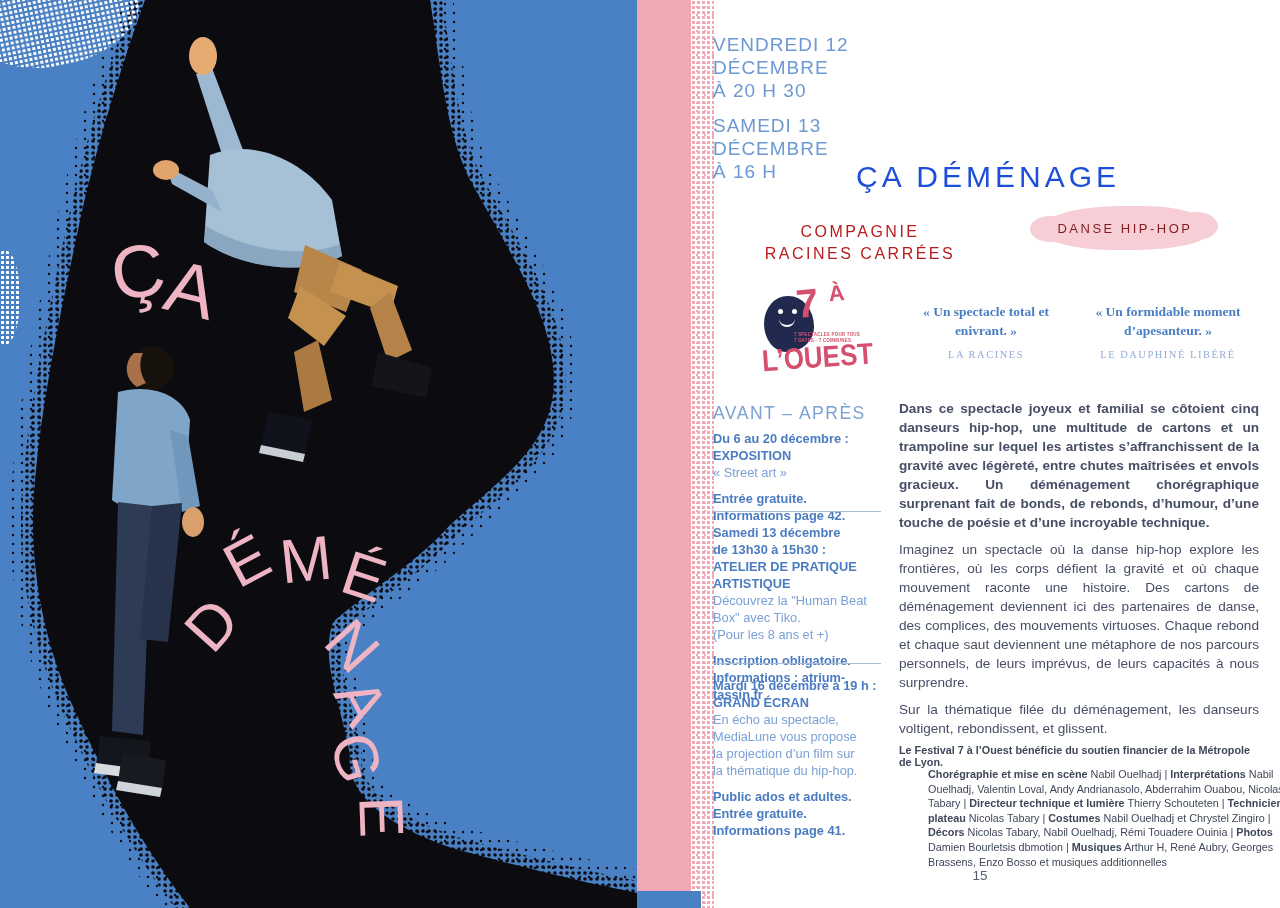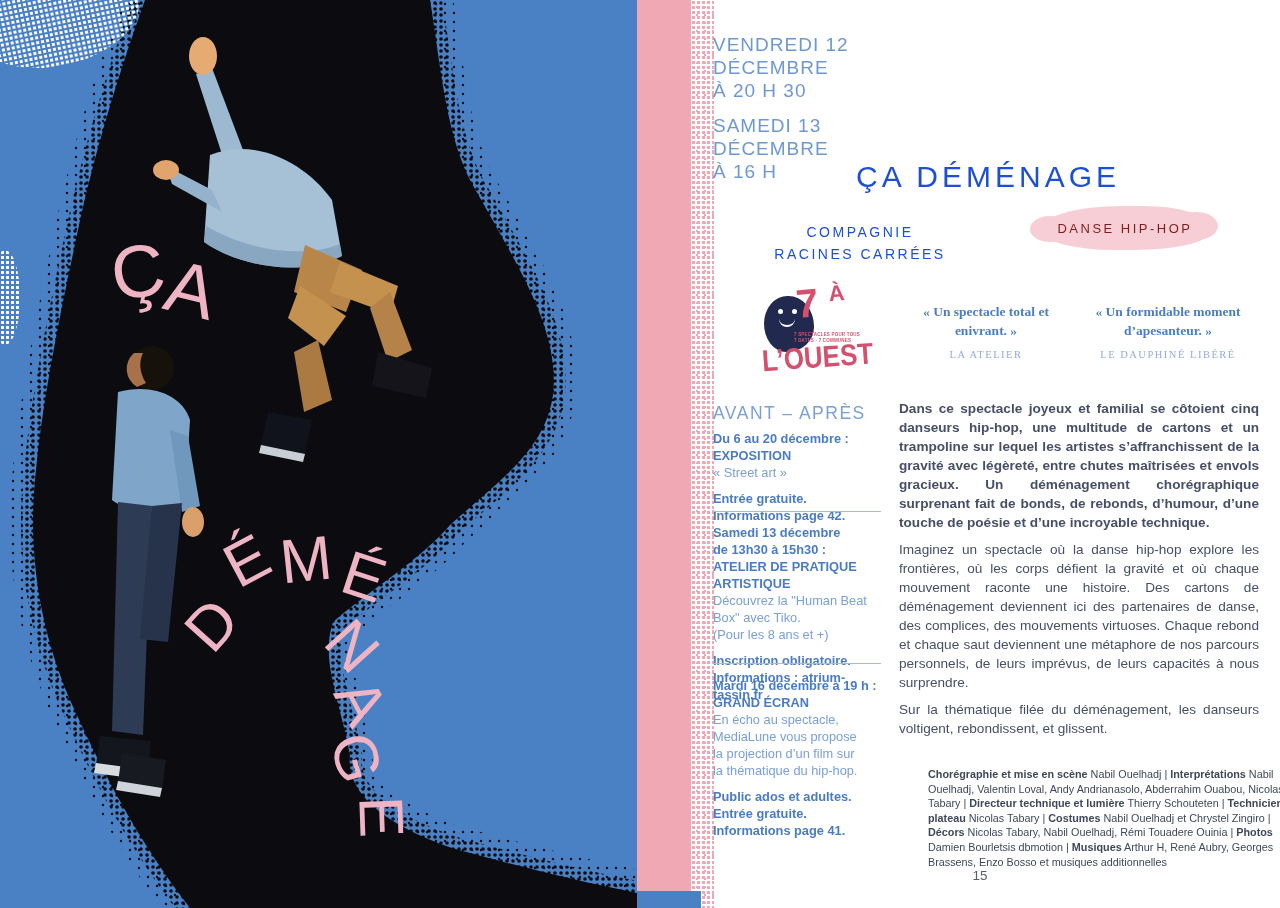--- a/index.html
+++ b/index.html
@@ -25,22 +25,22 @@
   
   .dates{position:absolute;left:713px;top:33px;width:180px;color:#6d98d2;font-size:19px;
      line-height:23px;letter-spacing:1px;font-weight:500;}
   .date-item{margin-bottom:12px;}
   .hair-block{position:absolute;border-top:1px solid #b9c3ce;border-bottom:1px solid #b9c3ce;
      padding:7px 0 8px 0;font-size:13px;line-height:19px;color:#474e66;}
   .ctx{left:898px;top:30px;width:172px;}
   .inf{left:1082px;top:30px;width:166px;}
   .show-title{position:absolute;left:795px;top:160px;width:386px;text-align:center;color:#1d4ed8;
      font-size:30px;letter-spacing:4px;font-weight:500;}
-  .company{position:absolute;left:760px;top:221px;width:200px;text-align:center;color:#1d4ed8;
-     font-size:14px;line-height:22px;letter-spacing:2.5px;}
+  .company{position:absolute;left:760px;top:221px;width:200px;text-align:center;color:#b91c1c;
+     font-size:16px;line-height:22px;letter-spacing:2.5px;}
   .badge{position:absolute;left:1040px;top:206px;width:170px;height:44px;background:#f8ced6;
      border-radius:55% 45% 50% 50% / 62% 55% 48% 52%;display:flex;align-items:center;justify-content:center;}
   .badge:before{content:"";position:absolute;left:-10px;top:10px;width:40px;height:26px;background:#f8ced6;border-radius:50%;}
   .badge:after{content:"";position:absolute;right:-8px;top:6px;width:44px;height:28px;background:#f8ced6;border-radius:50%;}
   .badge span{position:relative;z-index:2;color:#7f1d1d;font-size:13px;letter-spacing:2.5px;}
   
   .logo{position:absolute;left:762px;top:286px;width:110px;height:108px;}
   .logo-blob{position:absolute;left:2px;top:10px;width:50px;height:56px;background:#22294f;
      border-radius:48% 52% 55% 45% / 50% 55% 45% 52%;}
   .logo-blob .eye{position:absolute;width:5px;height:5px;background:#fff;border-radius:50%;top:13px;}
@@ -193,21 +193,21 @@
     <div class="logo-7a"><span>7</span> <small>À</small></div>
     <div class="logo-tag">
       <div>7 SPECTACLES POUR TOUS</div>
       <div>7 DATES - 7 COMMUNES</div>
     </div>
     <div class="logo-ouest">L’OUEST</div>
   </div>
 
   <div class="quote q1">
     <span>« Un spectacle total et enivrant. »</span>
-    <span class="src">LA ATELIER</span>
+    <span class="src">LA RACINES</span>
   </div>
   <div class="quote q2">
     <span>« Un formidable moment d’apesanteur. »</span>
     <span class="src">LE DAUPHINÉ LIBÉRÉ</span>
   </div>
 
   <div class="sb-title">AVANT – APRÈS</div>
   <div class="sb-block sb1">
       <div class="sb-b">Du 6 au 20 décembre :</div>
       <div class="sb-b">EXPOSITION</div>
@@ -239,17 +239,18 @@
       <div class="sb-b">Entrée gratuite.</div>
       <div class="sb-b">Informations page 41.</div>
     </div>
 
   <div class="body-col">
     <p class="lead">Dans ce spectacle joyeux et familial se côtoient cinq danseurs hip-hop, une multitude de cartons et un trampoline sur lequel les artistes s’affranchissent de la gravité avec légèreté, entre chutes maîtrisées et envols gracieux. Un déménagement chorégraphique surprenant fait de bonds, de rebonds, d’humour, d’une touche de poésie et d’une incroyable technique.</p>
     <p>Imaginez un spectacle où la danse hip-hop explore les frontières, où les corps défient la gravité et où chaque mouvement raconte une histoire. Des cartons de déménagement deviennent ici des partenaires de danse, des complices, des mouvements virtuoses. Chaque rebond et chaque saut deviennent une métaphore de nos parcours personnels, de leurs imprévus, de leurs capacités à nous surprendre.</p>
     <p>Sur la thématique filée du déménagement, les danseurs voltigent, rebondissent, et glissent.</p>
   </div>
 
+  <div class="support-note">Le Festival 7 à l’Ouest bénéficie du soutien financier de la Métropole de Lyon.</div>
 
   <div class="credits"><b>Chorégraphie et mise en scène</b> Nabil Ouelhadj | <b>Interprétations</b> Nabil Ouelhadj, Valentin Loval, Andy Andrianasolo, Abderrahim Ouabou, Nicolas Tabary | <b>Directeur technique et lumière</b> Thierry Schouteten | <b>Technicien plateau</b> Nicolas Tabary | <b>Costumes</b> Nabil Ouelhadj et Chrystel Zingiro | <b>Décors</b> Nicolas Tabary, Nabil Ouelhadj, Rémi Touadere Ouinia | <b>Photos</b> Damien Bourletsis dbmotion | <b>Musiques</b> Arthur H, René Aubry, Georges Brassens, Enzo Bosso et musiques additionnelles</div>
 
   <div class="page-num">15</div>
 </div>
 
 </body></html>

